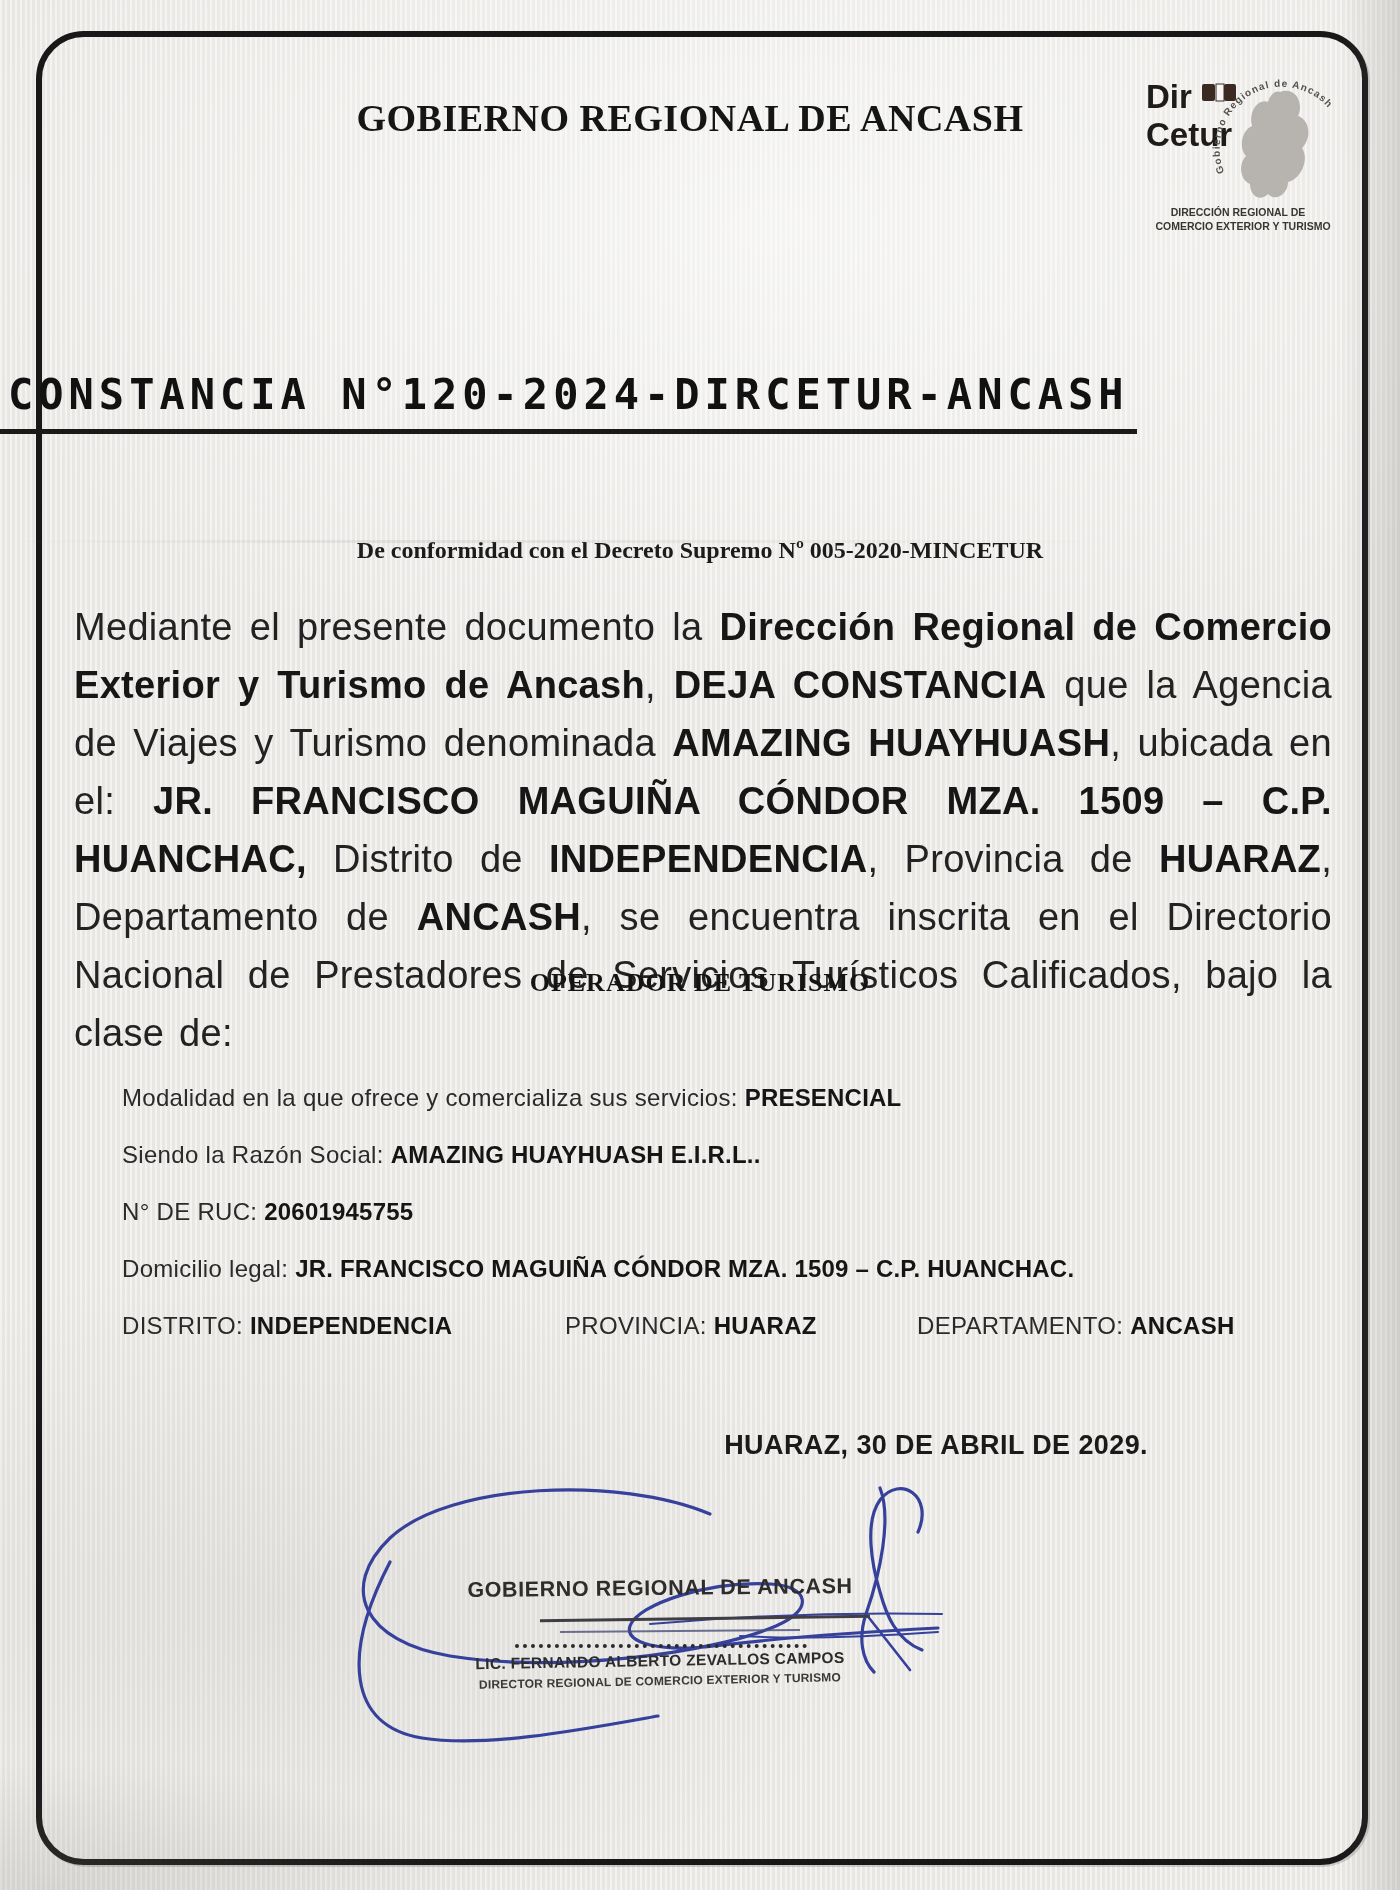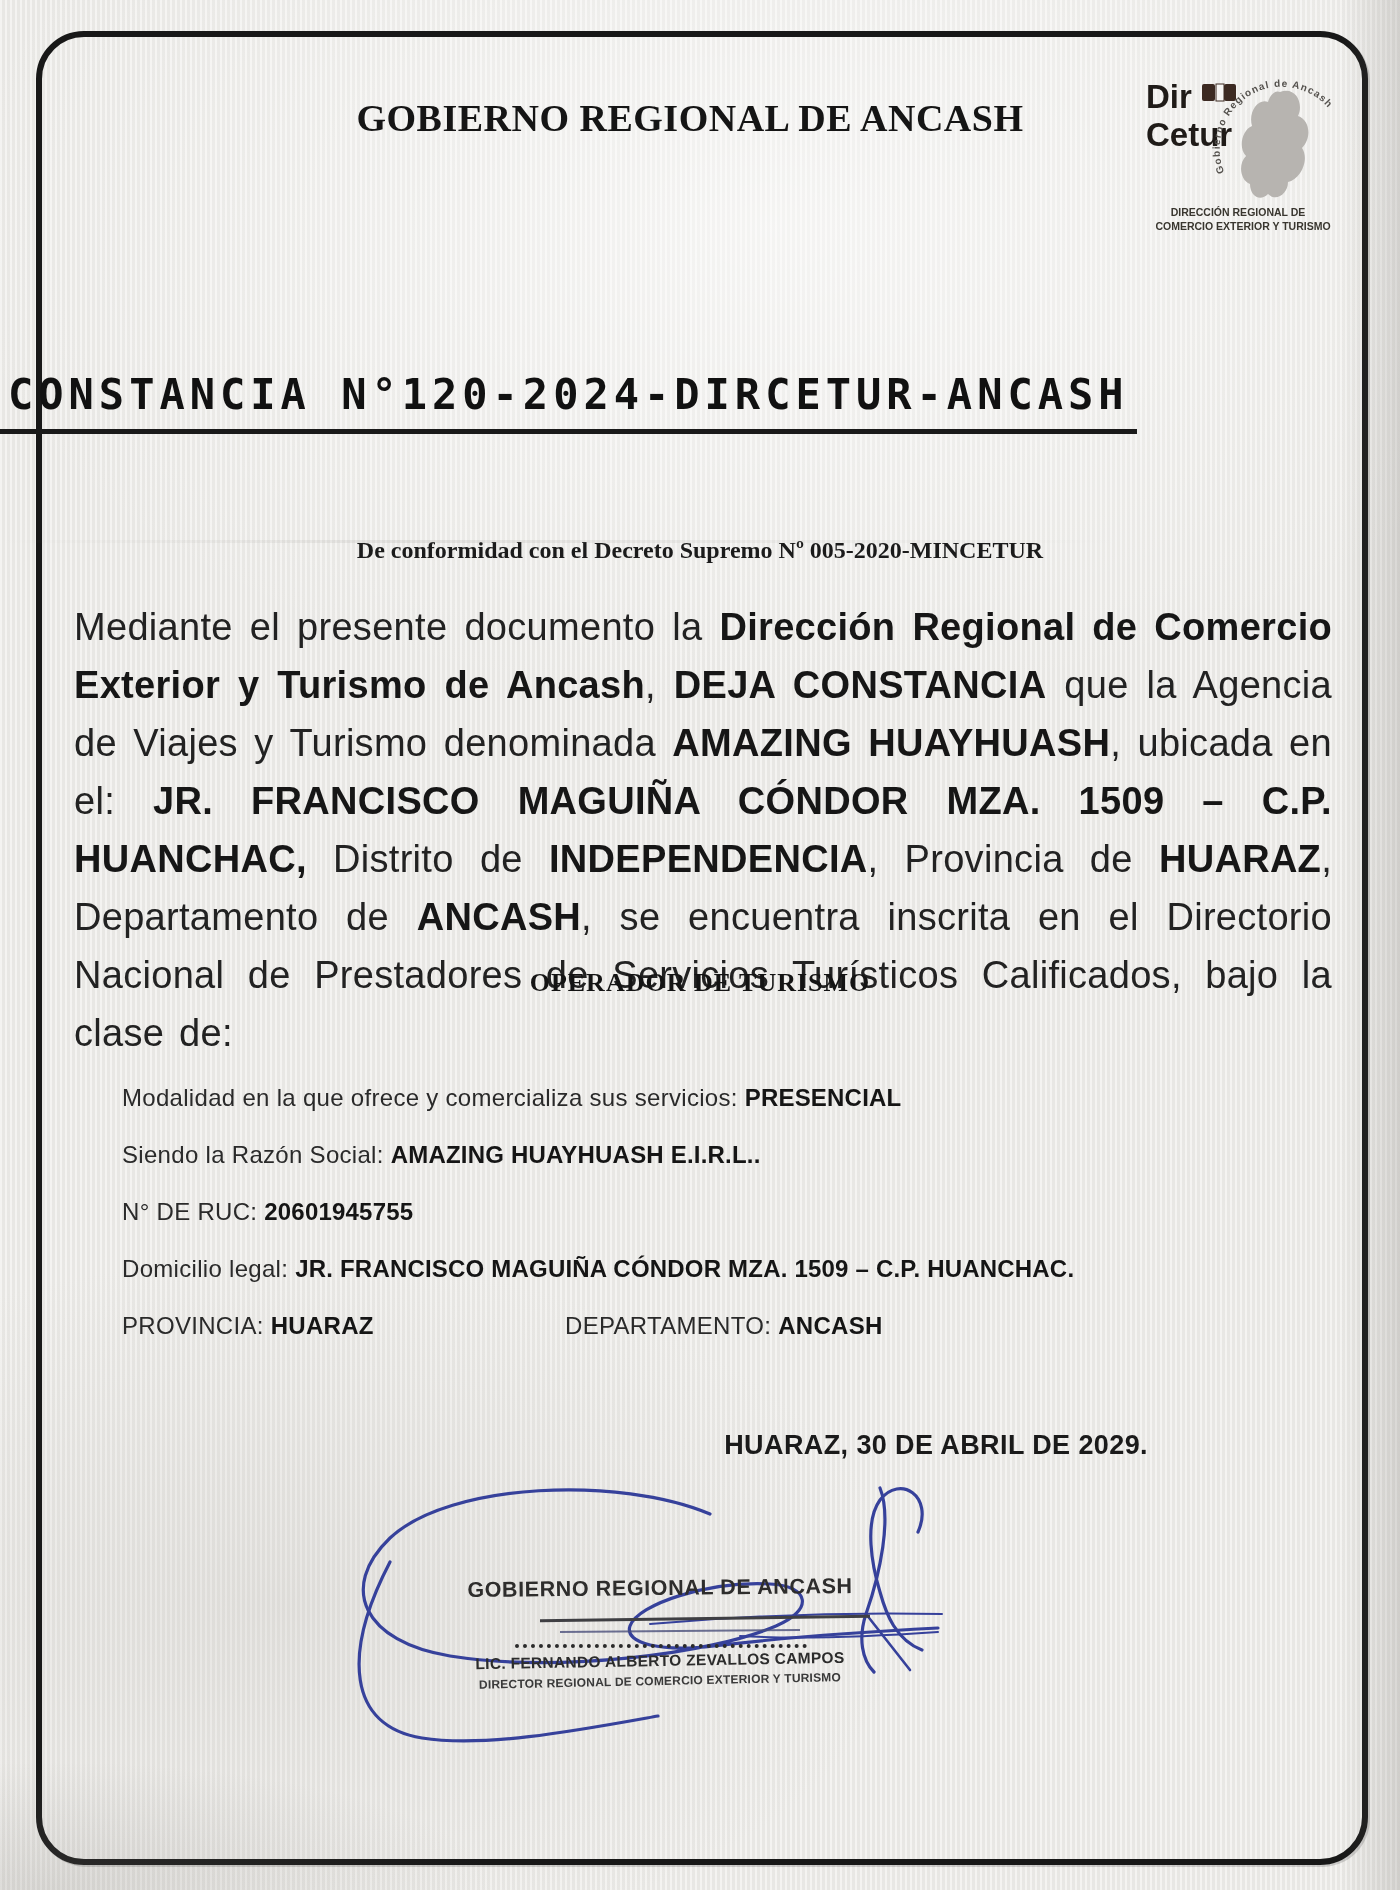--- a/index.html
+++ b/index.html
@@ -110,20 +110,21 @@
   <div class="body-par"><span>Mediante el presente documento la </span><span class="b">Dirección Regional de Comercio Exterior y Turismo de Ancash</span><span>, </span><span class="b">DEJA CONSTANCIA</span><span> que la Agencia de Viajes y Turismo denominada </span><span class="b">AMAZING HUAYHUASH</span><span>, ubicada en el: </span><span class="b">JR. FRANCISCO MAGUIÑA CÓNDOR MZA. 1509 – C.P. HUANCHAC,</span><span> Distrito de </span><span class="b">INDEPENDENCIA</span><span>, Provincia de </span><span class="b">HUARAZ</span><span>, Departamento de </span><span class="b">ANCASH</span><span>, se encuentra inscrita en el Directorio Nacional de Prestadores de Servicios Turísticos Calificados, bajo la clase de:</span></div>
 
   <div class="classification">OPERADOR DE TURISMO</div>
 
   <div class="details">
     <div class="detail-row"><span>Modalidad en la que ofrece y comercializa sus servicios: </span><span class="val">PRESENCIAL</span></div>
       <div class="detail-row"><span>Siendo la Razón Social: </span><span class="val">AMAZING HUAYHUASH E.I.R.L..</span></div>
       <div class="detail-row"><span>N° DE RUC: </span><span class="val">20601945755</span></div>
       <div class="detail-row"><span>Domicilio legal: </span><span class="val">JR. FRANCISCO MAGUIÑA CÓNDOR MZA. 1509 – C.P. HUANCHAC.</span></div>
       <div class="loc-row">
+        <span class="loc-item"><span>DISTRITO: </span><span class="val">INDEPENDENCIA</span></span>
         <span class="loc-item"><span>PROVINCIA: </span><span class="val">HUARAZ</span></span>
         <span class="loc-item"><span>DEPARTAMENTO: </span><span class="val">ANCASH</span></span>
       </div>
   </div>
 
   <div class="date-line">HUARAZ, 30 DE ABRIL DE 2029.</div>
 
   <div class="sig-zone">
     <svg class="sig-svg" width="680" height="300" viewBox="0 0 680 300">
       <g fill="none" stroke="#36419b" stroke-width="3.2" stroke-linecap="round">

